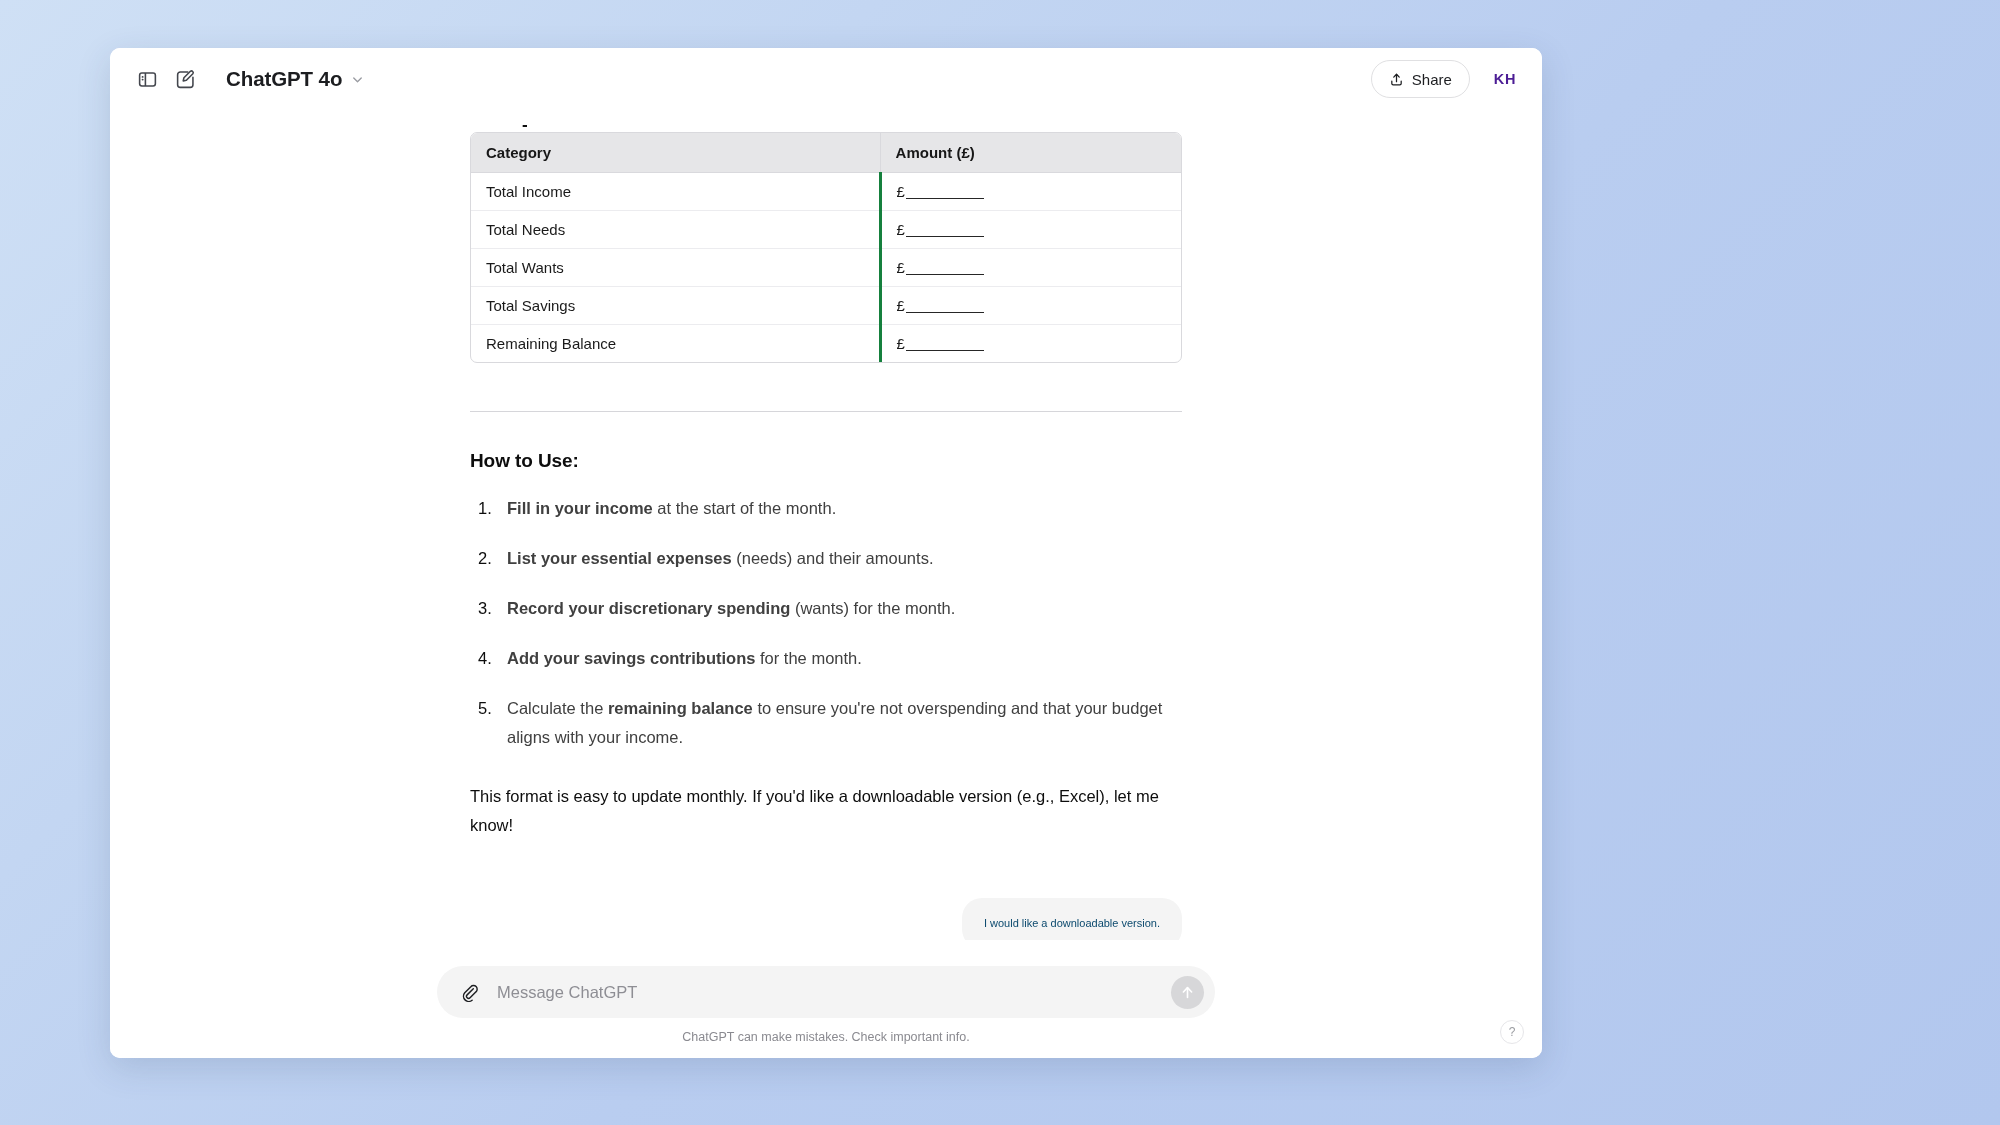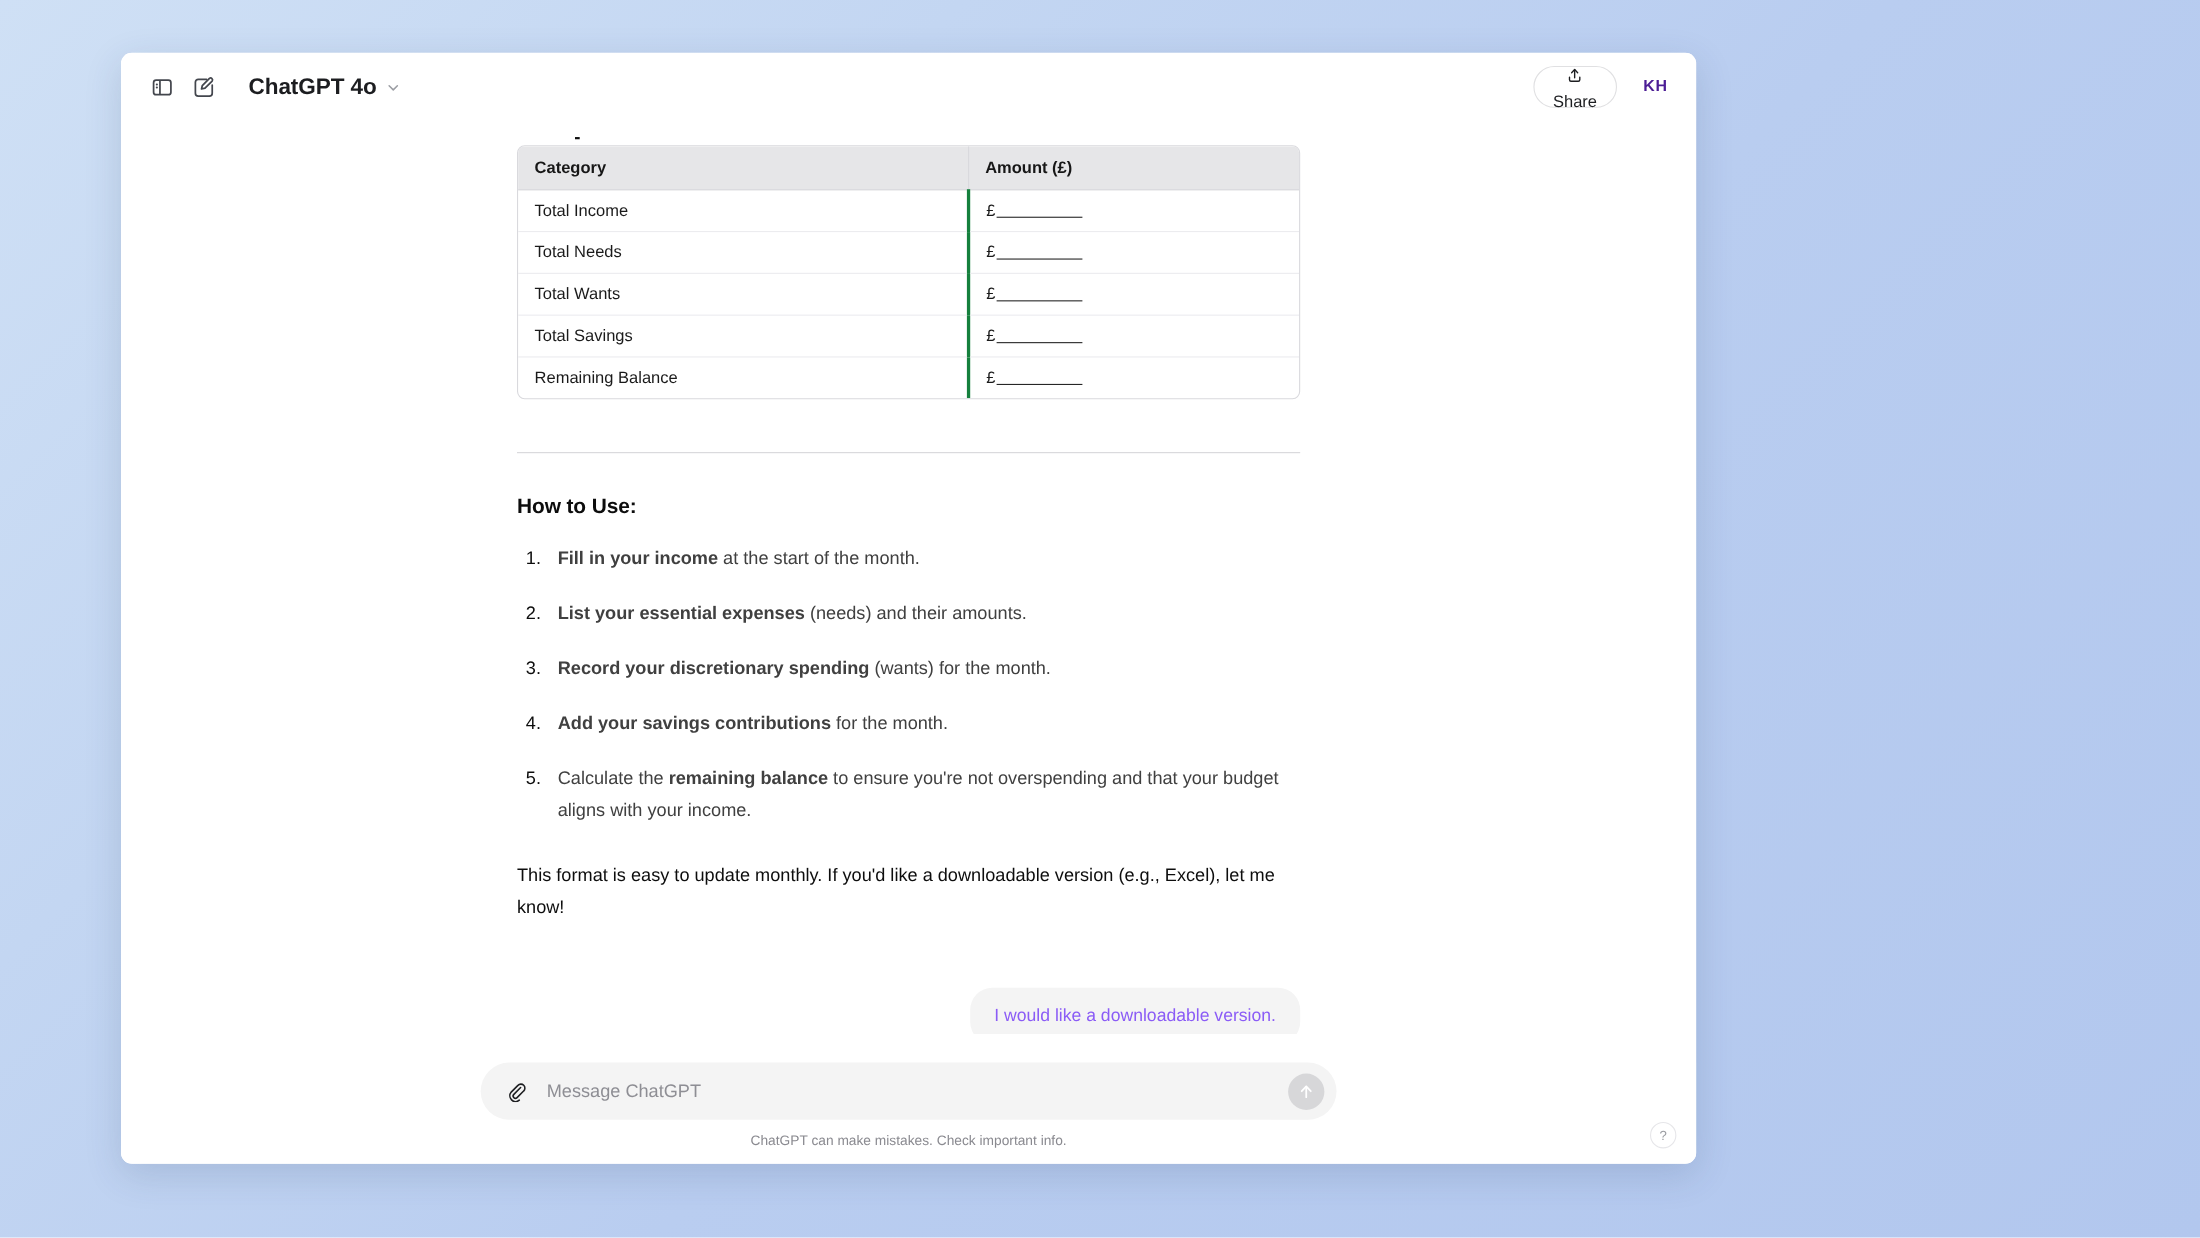--- a/index.html
+++ b/index.html
@@ -85,21 +85,20 @@
     gap: 8px;
     height: 38px;
     padding: 0 17px;
     border: 1px solid #e0e0e2;
     border-radius: 19px;
     background: #fff;
     cursor: pointer;
     font-size: 15px;
     font-weight: 500;
     color: #1d1e21;
-    flex-direction: column;
   }
 
   #avatar {
     font-size: 14.5px;
     font-weight: 600;
     color: #4c1d95;
     letter-spacing: 0.6px;
     cursor: pointer;
     padding: 6px 4px;
   }
@@ -223,23 +222,23 @@
   
   #user-turn {
     display: flex;
     justify-content: flex-end;
     margin-top: 58px;
   }
   #user-bubble {
     background: #f4f4f4;
     border-radius: 20px;
     padding: 12px 22px;
-    font-size: 16px;
+    font-size: 11px;
     line-height: 27px;
-    color: #8b5cf6;
+    color: #0c4a6e;
     max-width: 560px;
   }
 
   
   #composer-area {
     position: absolute;
     left: 0;
     bottom: 0;
     width: 100%;
     background: #ffffff;

